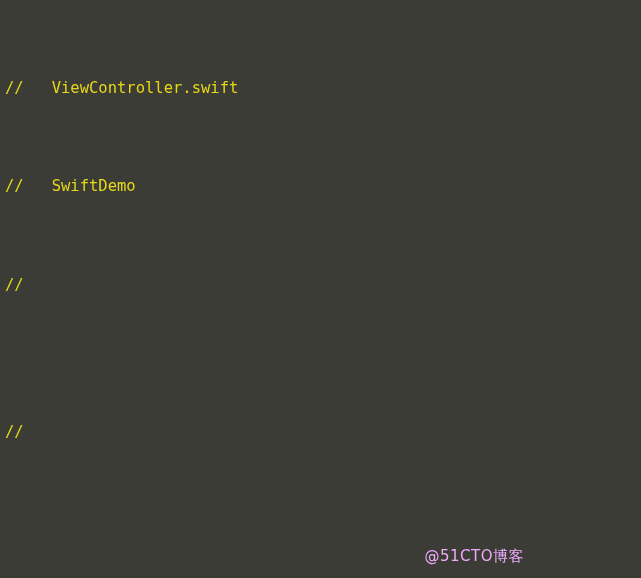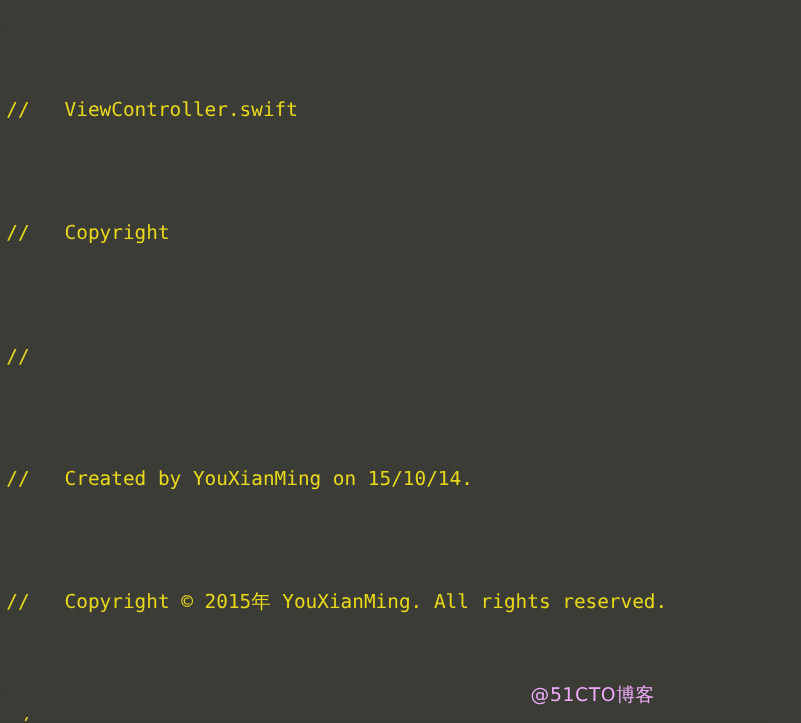--- a/index.html
+++ b/index.html
@@ -46,27 +46,25 @@
 </style>
 </head>
 <body>
 
 <div id="editor">
 
   <div id="code">
 
     <span class="ln"><span class="cmt">//</span><span class="cmt">   ViewController.swift</span></span>
 
-    <span class="ln"><span class="cmt">//</span><span class="cmt">   Copyright</span></span>
+    <span class="ln"><span class="cmt">//</span><span class="cmt">   SwiftDemo</span></span>
 
     <span class="ln"><span class="cmt">//</span></span>
 
-    <span class="ln"><span class="cmt">//</span><span class="cmt">   Created by YouXianMing on 15/10/14.</span></span>
 
-    <span class="ln"><span class="cmt">//</span><span class="cmt">   Copyright © 2015年 YouXianMing. All rights reserved.</span></span>
 
     <span class="ln"><span class="cmt">//</span></span>
 
     
 
     
 
     
 
     

